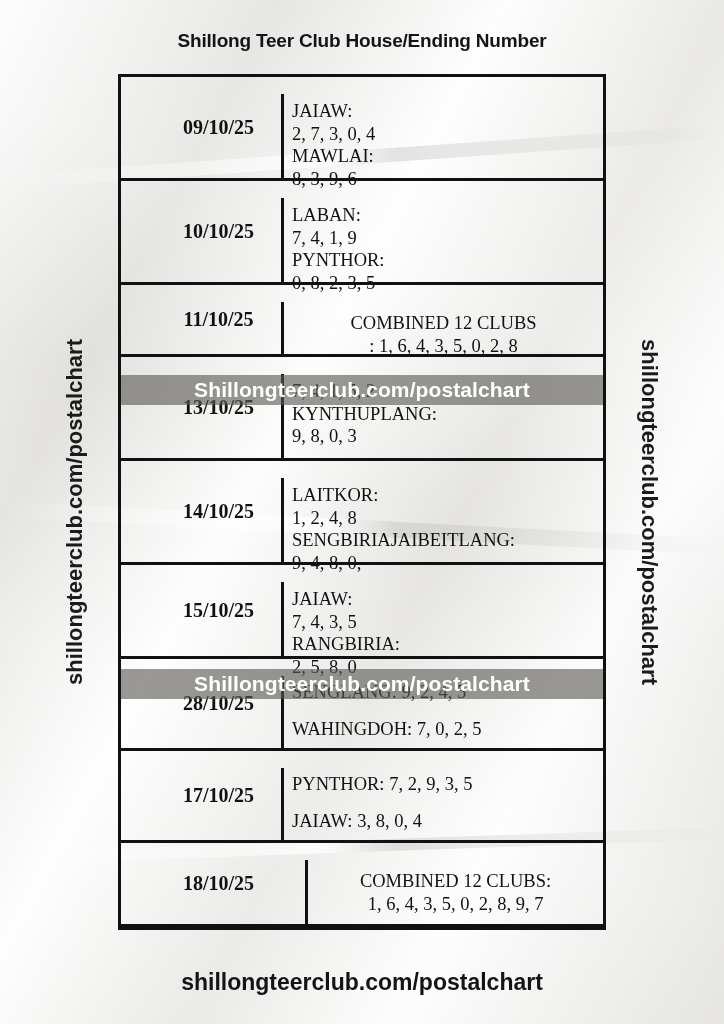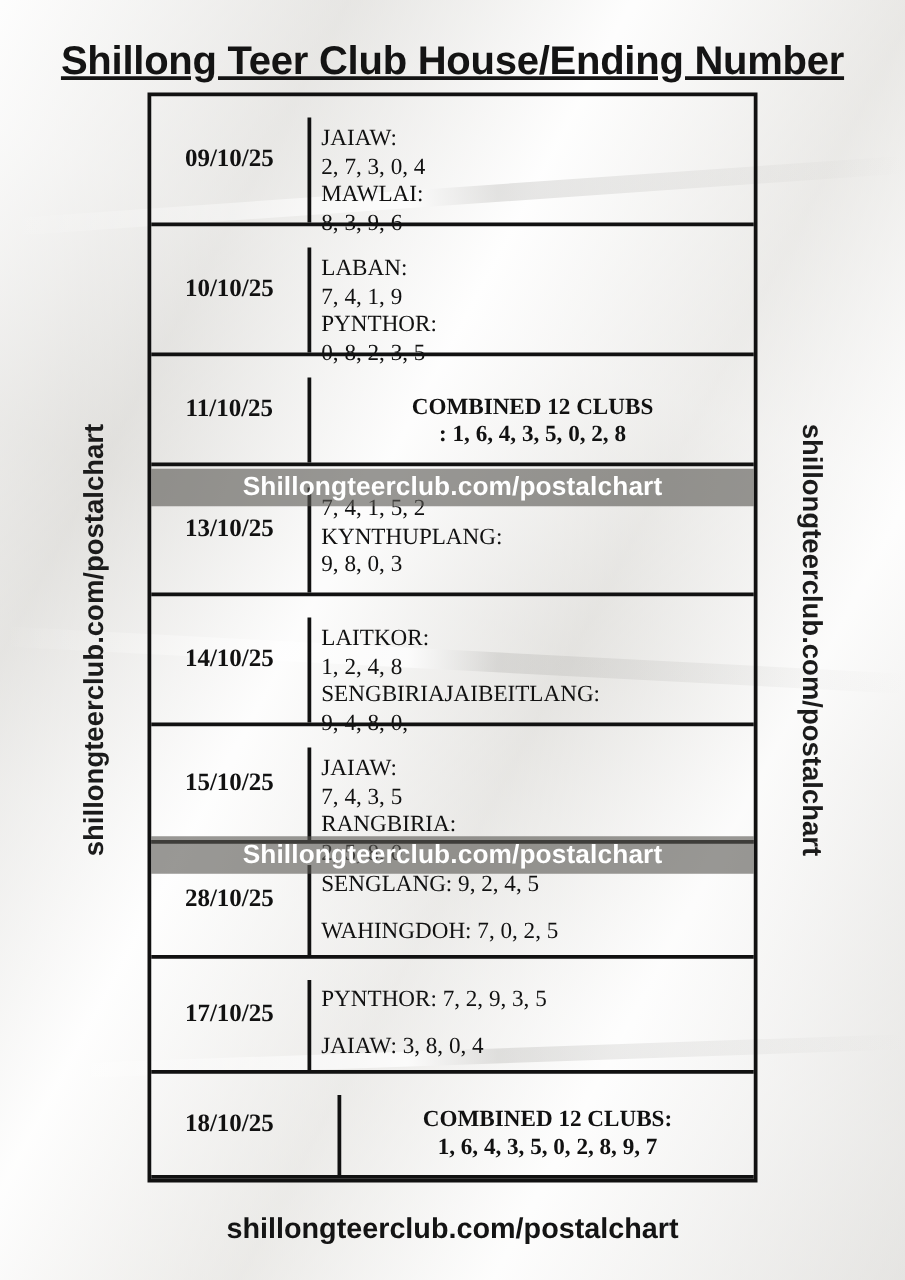--- a/index.html
+++ b/index.html
@@ -36,25 +36,24 @@
     position: absolute;
     inset: 0;
   }
 
   .title {
     position: absolute;
     top: 30px;
     left: 0;
     right: 0;
     text-align: center;
-    font-size: 32px;
+    font-size: 19px;
     font-weight: bold;
     color: #141414;
     letter-spacing: -0.2px;
-    text-decoration: underline;
   }
 
   .footer {
     position: absolute;
     bottom: 28px;
     left: 0;
     right: 0;
     text-align: center;
     font-size: 23px;
     font-weight: bold;
@@ -107,48 +106,49 @@
     flex: 0 0 125px;
     display: flex;
     align-items: center;
     justify-content: center;
     font-family: "Liberation Serif", serif;
     font-weight: bold;
     font-size: 20px;
     color: #111;
     box-sizing: border-box;
     padding: 4px 2px;
+    margin-left: 35px;
   }
   .res-cell {
     flex: 1 1 auto;
     border-left: 3px solid #111;
     box-sizing: border-box;
     padding: 6px 8px 8px 8px;
     font-family: "Liberation Serif", serif;
     font-size: 18.5px;
     line-height: 1.22;
     color: #111;
     margin-top: 17px;
   }
   .res-cell .ln { display: block; white-space: pre-wrap; }
   .res-cell.center { text-align: center; }
   .res-cell.combined { padding-top: 10px; padding-bottom: 10px; }
 
   
   .r0 { height: 104px; }
   .r1 { height: 104px; }
-  .r2 { height: 88px; }
+  .r2 { height: 72px; }
   .r3 { height: 104px; }
   .r4 { height: 104px; }
   .r5 { height: 94px; }
   .r6 { height: 92px; }
   .r7 { height: 92px; }
   .r8 { height: 84px; gap: 24px; }
 
-  .r2 .res-cell, .r8 .res-cell { display: flex; flex-direction: column; justify-content: flex-end; font-weight: bold; }
+  .r2 .res-cell, .r8 .res-cell { display: flex; flex-direction: column; justify-content: flex-start; }
   .r6 .res-cell, .r7 .res-cell { display: flex; flex-direction: column; justify-content: center; gap: 14px; }
 
   
   .wm-bar {
     position: absolute;
     left: 0;
     width: 100%;
     height: 30px;
     background: rgba(90,88,84,0.62);
     display: flex;

